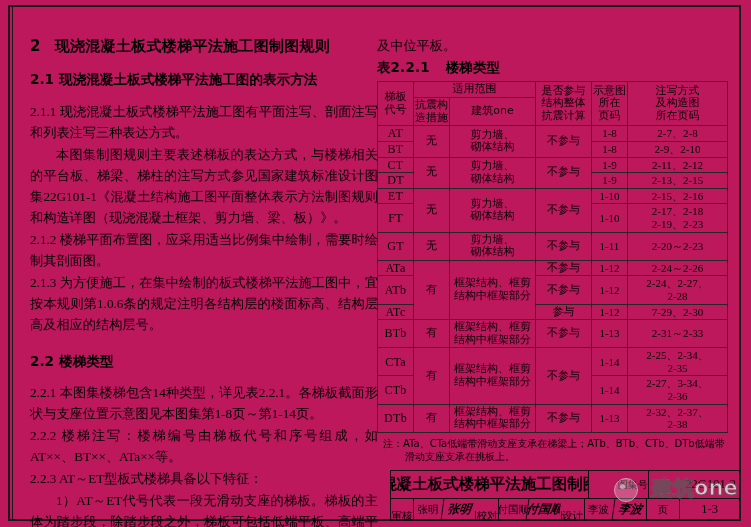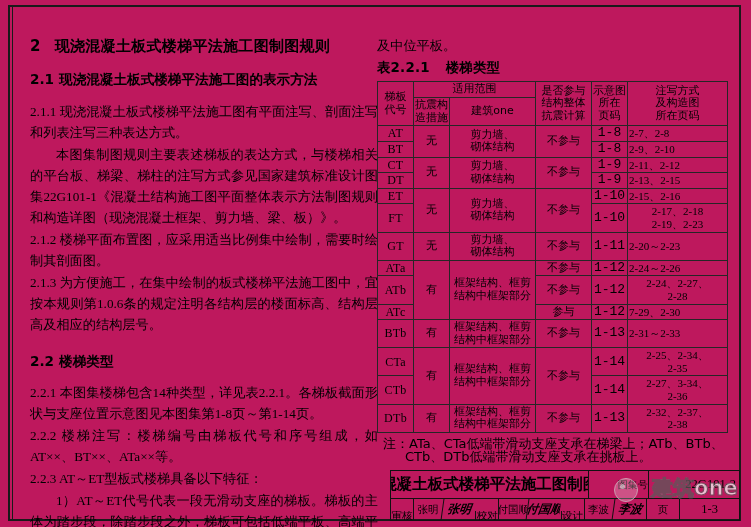--- a/index.html
+++ b/index.html
@@ -112,27 +112,27 @@
     line-height: 12.6px;
     font-weight: normal;
   }
   table.stair th {
     font-family: "DejaVu Sans", "Liberation Sans", sans-serif;
     font-size: 11px;
     line-height: 12.8px;
   }
   .cell-cn { font-family: "DejaVu Sans", "Liberation Sans", sans-serif; font-size: 11px; }
   .cell-code { font-family: "Liberation Serif", serif; font-size: 12px; letter-spacing:0.3px; }
-  .cell-pg  { font-family: Liberation Mono, monospace; font-size: 13px; }
+  .cell-pg  { font-family: Liberation Serif, serif; font-size: 11px; }
   .cell-ref { font-family: "Liberation Serif", serif; font-size: 11px; text-align: left; padding-left: 5px; }
-  .cell-ref.c { text-align: left; padding-left: 1px; }
+  .cell-ref.c { text-align: center; padding-left: 1px; }
 
   .note {
     margin-top: 4px;
-    font-size: 13px;
+    font-size: 10px;
     line-height: 13px;
     font-family: "DejaVu Sans", "Liberation Sans", sans-serif;
     padding-left: 28px;
     text-indent: -22px;
   }
   .note .lbl { letter-spacing: 0px; }
 
   
   .titleblock {
     position: absolute;

